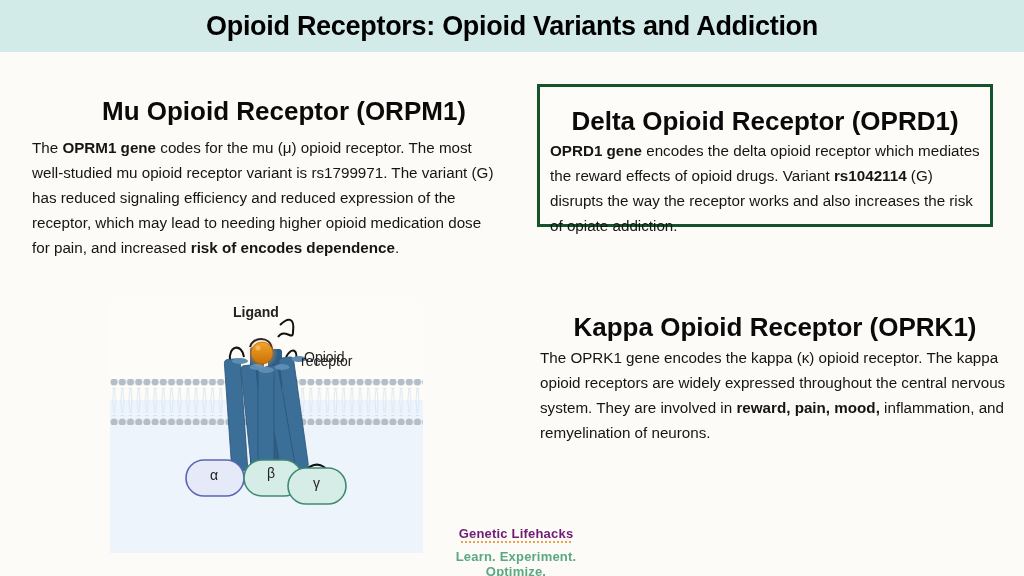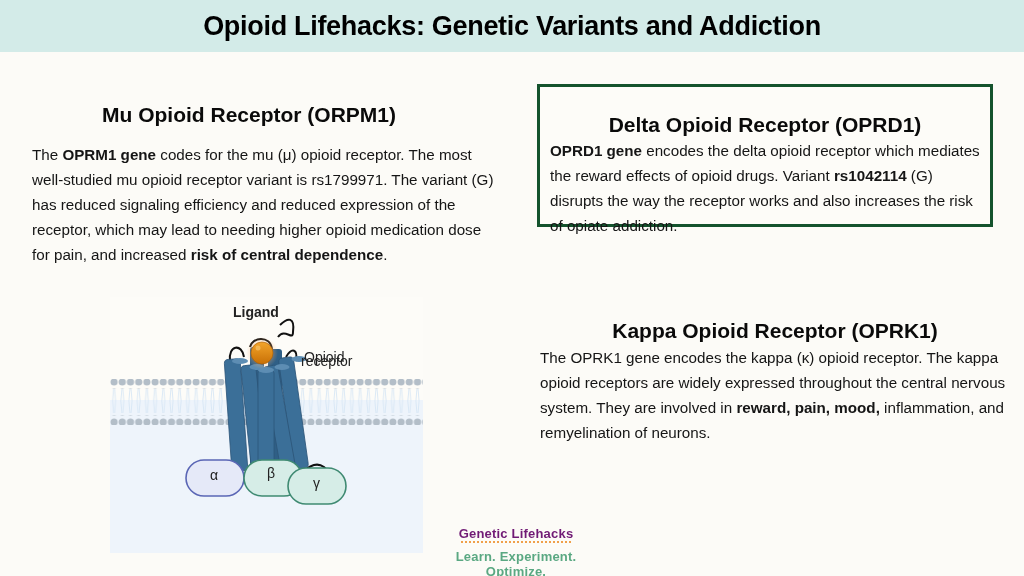--- a/index.html
+++ b/index.html
@@ -13,21 +13,21 @@
   .header {
     position: absolute; left: 0; top: 0; width: 1024px; height: 52px;
     background: #d3ebe8;
     display: flex; align-items: center; justify-content: center;
   }
   .header h1 {
     margin: 0; font-size: 27px; font-weight: bold; letter-spacing: -0.3px;
     color: #000;
   }
   .section-title {
-    font-weight: bold; font-size: 21px; text-align: center; margin: 15px;
+    font-weight: bold; font-size: 26px; text-align: center; margin: 8px;
     color: #0a0a0a;
   }
   .body-text {
     font-size: 15.2px; line-height: 25px; margin: 0; color: #151515;
   }
   .body-text b { font-weight: bold; }
 
   .mu { position: absolute; left: 32px; top: 88px; width: 470px; }
   .mu .section-title { margin-left: 40px; text-align: left; padding-left: 30px; }
 
@@ -50,26 +50,26 @@
   .logo { position: absolute; left: 446px; top: 526px; width: 140px; text-align: center; }
   .logo-name { font-size: 13px; font-weight: bold; color: #701a75; letter-spacing: 0.2px; }
   .logo-dots { height: 2px; margin: 0 auto; width: 110px;
     background: repeating-linear-gradient(90deg,#f0a04a 0 2px, transparent 2px 4px); }
   .logo-tag { font-size: 13px; font-weight: bold; color: #5aa882; letter-spacing: 0.2px; margin-top: 6px; }
 </style>
 </head>
 <body>
 
 <div class="header">
-  <h1>Opioid Lifehacks: Genetic Variants and Addiction</h1>
+  <h1>Opioid Receptors: Opioid Variants and Addiction</h1>
 </div>
 
 <div class="mu">
   <h2 class="section-title">Mu Opioid Receptor (ORPM1)</h2>
-  <p class="body-text"><span>The </span><b>OPRM1 gene</b><span> codes for the mu (μ) opioid receptor. The most well-studied mu opioid receptor variant is rs1799971. The variant (G) has reduced signaling efficiency and reduced expression of the receptor, which may lead to needing higher opioid medication dose for pain, and increased </span><b>risk of central dependence</b><span>.</span></p>
+  <p class="body-text"><span>The </span><b>OPRM1 gene</b><span> codes for the mu (μ) opioid receptor. The most well-studied mu opioid receptor variant is rs1799971. The variant (G) has reduced signaling efficiency and reduced expression of the receptor, which may lead to needing higher opioid medication dose for pain, and increased </span><b>risk of encodes dependence</b><span>.</span></p>
 </div>
 
 <div class="delta">
   <h2 class="section-title">Delta Opioid Receptor (OPRD1)</h2>
   <p class="body-text"><b>OPRD1 gene</b><span> encodes the delta opioid receptor which mediates the reward effects of opioid drugs. Variant </span><b>rs1042114</b><span> (G) disrupts the way the receptor works and also increases the risk of opiate addiction.</span></p>
 </div>
 
 <div class="kappa">
   <h2 class="section-title">Kappa Opioid Receptor (OPRK1)</h2>
   <p class="body-text"><span>The OPRK1 gene encodes the kappa (κ) opioid receptor. The kappa opioid receptors are widely expressed throughout the central nervous system. They are involved in </span><b>reward, pain, mood,</b><span> inflammation, and remyelination of neurons.</span></p>

